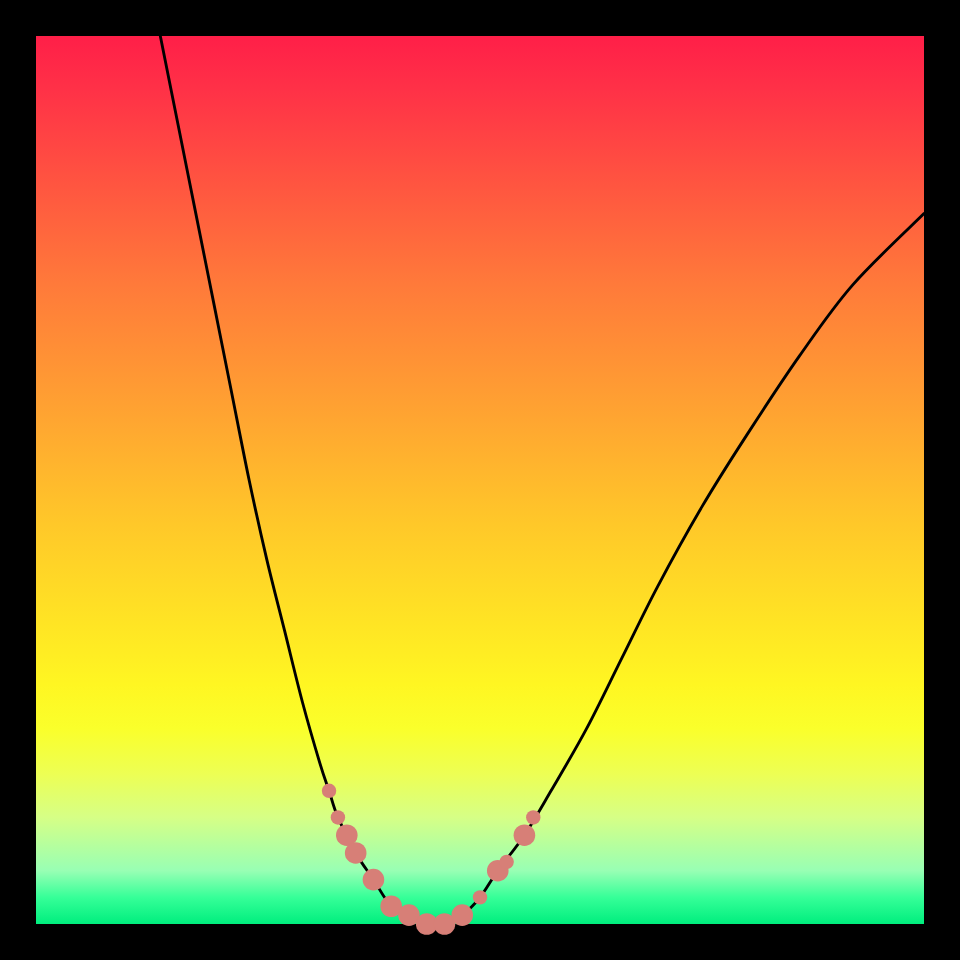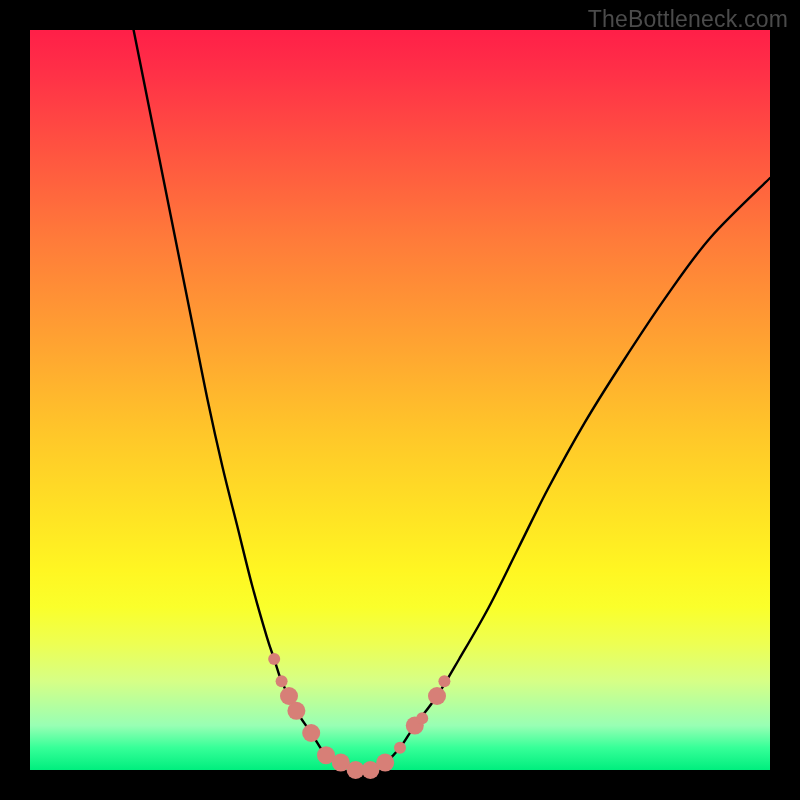--- a/index.html
+++ b/index.html
@@ -77,14 +77,13 @@
         <circle cx="325.60" cy="740.00" r="9" fill="#d77f77"></circle>
         <circle cx="340.40" cy="740.00" r="9" fill="#d77f77"></circle>
         <circle cx="355.20" cy="732.60" r="9" fill="#d77f77"></circle>
         <circle cx="370.00" cy="717.80" r="6" fill="#d77f77"></circle>
         <circle cx="384.80" cy="695.60" r="9" fill="#d77f77"></circle>
         <circle cx="392.20" cy="688.20" r="6" fill="#d77f77"></circle>
         <circle cx="407.00" cy="666.00" r="9" fill="#d77f77"></circle>
         <circle cx="414.40" cy="651.20" r="6" fill="#d77f77"></circle>
       </g>
   </svg>
-  <div class="watermark">TheBottleneck.com</div>
 </div>
 
 </body></html>

